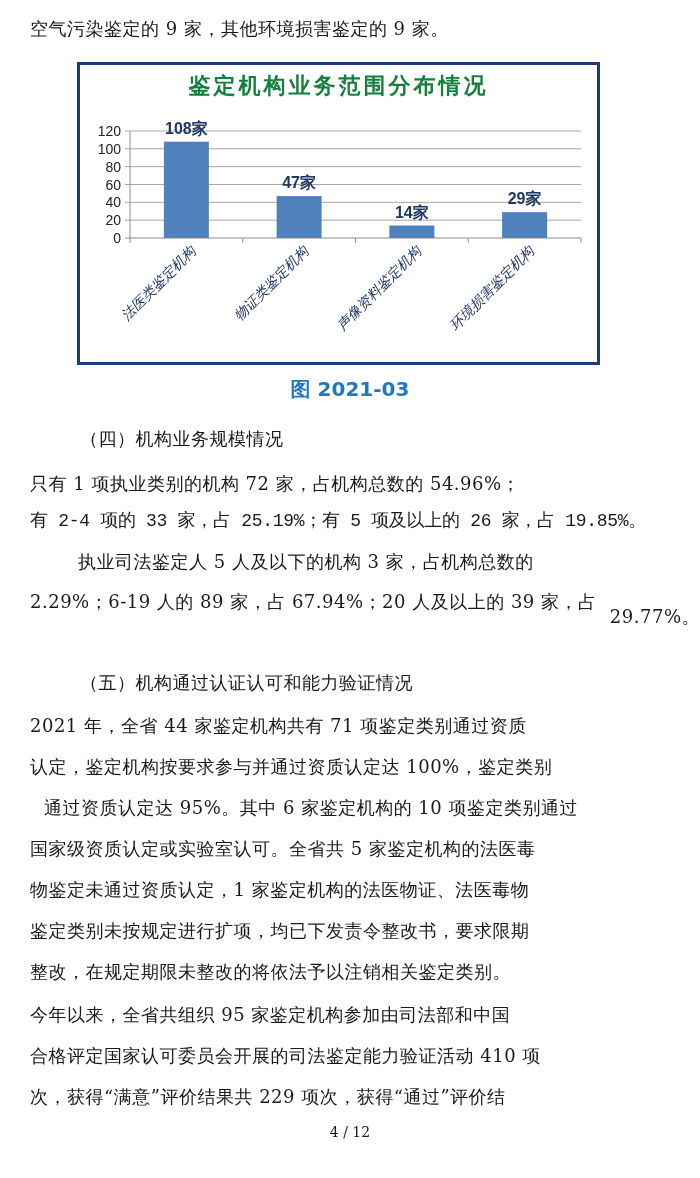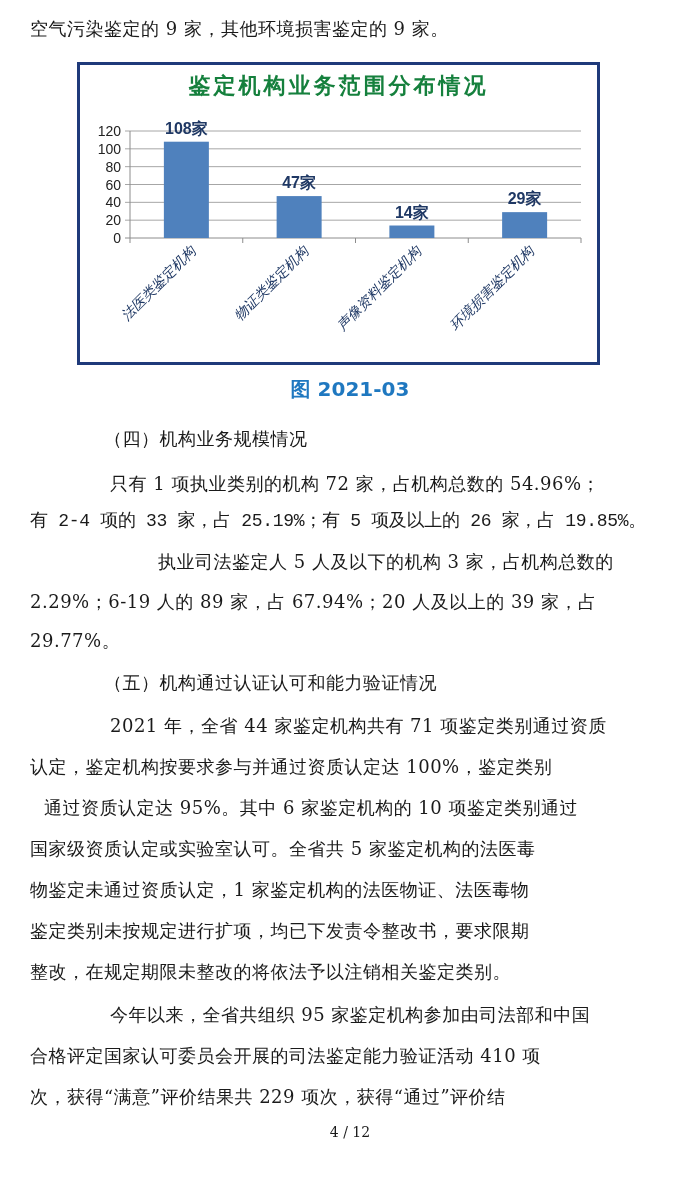--- a/index.html
+++ b/index.html
@@ -1,22 +1,22 @@
 <!DOCTYPE html>
 <html><head>
 <meta charset="utf-8">
 <style>
   html, body { margin: 0; padding: 0; background: #ffffff; }
   body { width: 700px; height: 1178px; position: relative; overflow: hidden;
          font-family: "DejaVu Serif", "Liberation Serif", serif; color: #1a1a1a; }
   .line { position: absolute; left: 0; width: 700px; font-size: 18px; line-height: 30px;
           white-space: nowrap; letter-spacing: 0.5px; }
-  .indent { padding-left: 110px; box-sizing: border-box; }
+  .indent { padding-left: 30px; box-sizing: border-box; }
   .plain { padding-left: 30px; box-sizing: border-box; }
-  .heading { padding-left: 104px; box-sizing: border-box; }
+  .heading { padding-left: 80px; box-sizing: border-box; }
   .chart-frame { position: absolute; left: 77px; top: 62px; width: 517px; height: 297px;
                  border: 3px solid #1f3a7a; box-sizing: content-box; background: #fff; }
   .chart-title { position: absolute; left: 0; width: 100%; top: 6px; text-align: center;
                  font-size: 22px; font-weight: bold; color: #15803d; letter-spacing: 3px;
                  font-family: "DejaVu Sans", sans-serif; }
   .fig-caption { position: absolute; top: 376px; left: 0; width: 700px; text-align: center;
                  font-size: 20px; font-weight: bold; color: #1f78c0;
                  font-family: "DejaVu Sans", sans-serif; }
   .page-num { position: absolute; top: 1124px; left: 0; width: 700px; text-align: center;
               font-size: 14px; }
@@ -65,21 +65,21 @@
     </svg>
 </div>
 
 <div class="fig-caption">图 2021-03</div>
 
 <div class="line heading" style="top:424px;">（四）机构业务规模情况</div>
 <div class="line indent" style="top:469px;">只有 1 项执业类别的机构 72 家，占机构总数的 54.96%；</div>
 <div class="line plain" style="top:506px; letter-spacing:-0.3px;font-family:Liberation Mono, monospace;">有 2-4 项的 33 家，占 25.19%；有 5 项及以上的 26 家，占 19.85%。</div>
 <div class="line indent" style="top:547px;margin-left:48px;">执业司法鉴定人 5 人及以下的机构 3 家，占机构总数的</div>
 <div class="line plain" style="top:587px;">2.29%；6-19 人的 89 家，占 67.94%；20 人及以上的 39 家，占</div>
-<div class="line plain" style="top:626px;">29.77%。</div>
+<div class="line plain" style="top:602px;text-align:right;">29.77%。</div>
 <div class="line heading" style="top:668px;">（五）机构通过认证认可和能力验证情况</div>
 <div class="line indent" style="top:711px;">2021 年，全省 44 家鉴定机构共有 71 项鉴定类别通过资质</div>
 <div class="line plain" style="top:752px;">认定，鉴定机构按要求参与并通过资质认定达 100%，鉴定类别</div>
 <div class="line plain" style="top:793px;padding-left:44px;">通过资质认定达 95%。其中 6 家鉴定机构的 10 项鉴定类别通过</div>
 <div class="line plain" style="top:834px;">国家级资质认定或实验室认可。全省共 5 家鉴定机构的法医毒</div>
 <div class="line plain" style="top:875px;">物鉴定未通过资质认定，1 家鉴定机构的法医物证、法医毒物</div>
 <div class="line plain" style="top:916px;">鉴定类别未按规定进行扩项，均已下发责令整改书，要求限期</div>
 <div class="line plain" style="top:957px;">整改，在规定期限未整改的将依法予以注销相关鉴定类别。</div>
 <div class="line indent" style="top:1000px;">今年以来，全省共组织 95 家鉴定机构参加由司法部和中国</div>
 <div class="line plain" style="top:1041px;">合格评定国家认可委员会开展的司法鉴定能力验证活动 410 项</div>

